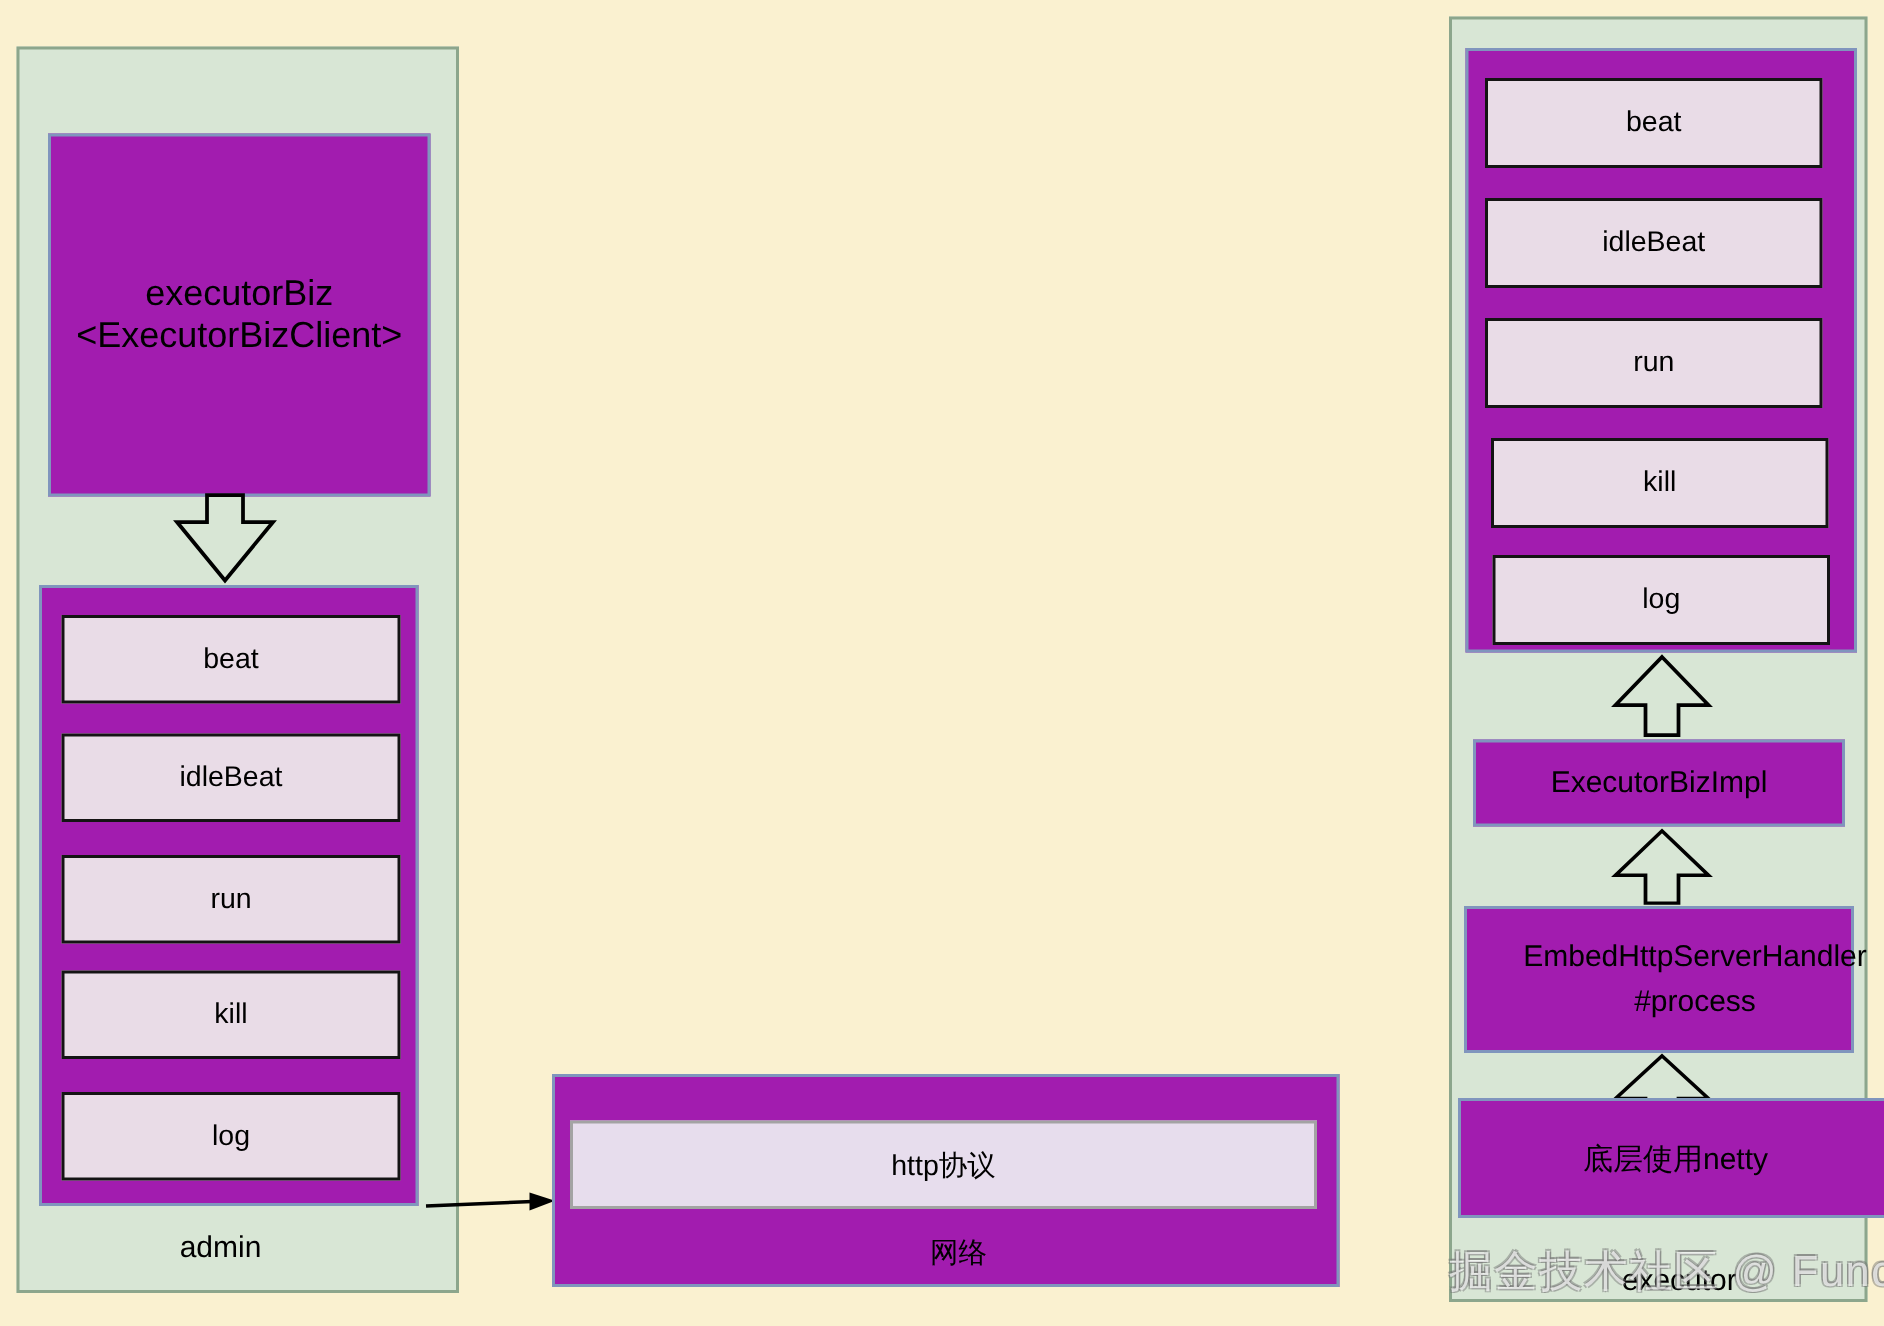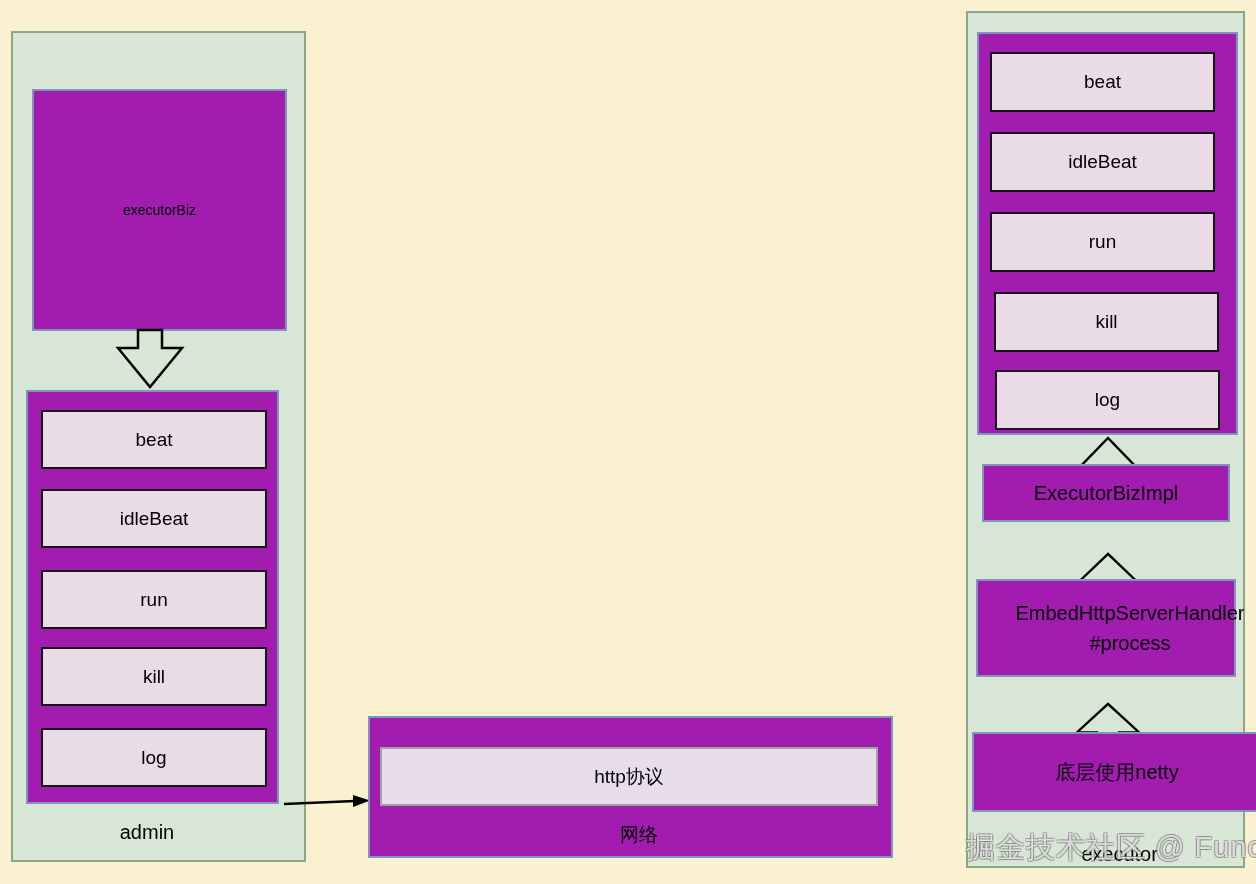--- a/index.html
+++ b/index.html
@@ -25,21 +25,21 @@
     font-size:19px;
   }
   .proto {
     position:absolute; background:#E7DDED; border:2px solid #a3a3a3;
     display:flex; align-items:center; justify-content:center;
     font-size:19px;
   }
   .label {
     position:absolute; text-align:center; font-size:20px;
   }
-  .client-text { font-size:14px; line-height:28px; }
+  .client-text { font-size:24px; line-height:28px; }
   .impl-text { font-size:20px; }
   .handler-text { font-size:20px; line-height:30px; }
   .arrow-svg { position:absolute; overflow:visible; }
   .watermark {
     position:absolute; z-index:6; font-size:29px; letter-spacing:1px;
     color:rgba(252,252,252,0.72);
     text-shadow:
       -1px -1px 0 rgba(110,110,110,0.45),
        1px -1px 0 rgba(110,110,110,0.45),
       -1px  1px 0 rgba(110,110,110,0.45),
@@ -50,20 +50,21 @@
 </head>
 <body>
 
 <div class="canvas">
 
   <div class="group" style="left:11px; top:31px; width:295px; height:831px;"></div>
 
   <div class="panel centered" style="left:32px; top:89px; width:255px; height:242px;">
     <div class="client-text">
       <div>executorBiz</div>
+      <div>&lt;ExecutorBizClient&gt;</div>
     </div>
   </div>
 
   <svg class="arrow-svg" style="left:116px; top:329px;" width="68" height="60" viewBox="0 0 68 60">
     <polygon points="22,1 46,1 46,19 66,19 34,58 2,19 22,19" fill="none" stroke="#000" stroke-width="2.5"></polygon>
   </svg>
 
   <div class="panel" style="left:26px; top:390px; width:253px; height:414px;">
     <div class="method" style="left:13px; top:18px;  width:226px; height:59px;">beat</div>
     <div class="method" style="left:13px; top:97px;  width:226px; height:59px;">idleBeat</div>
@@ -90,27 +91,27 @@
     <div class="method" style="left:11px; top:98px;  width:225px; height:60px;">idleBeat</div>
     <div class="method" style="left:11px; top:178px; width:225px; height:60px;">run</div>
     <div class="method" style="left:15px; top:258px; width:225px; height:60px;">kill</div>
     <div class="method" style="left:16px; top:336px; width:225px; height:60px;">log</div>
   </div>
 
   <svg class="arrow-svg" style="left:1076px; top:437px;" width="64" height="54" viewBox="0 0 64 54" preserveAspectRatio="none">
     <polygon points="32,1 63,33 43,33 43,53 21,53 21,33 1,33" fill="none" stroke="#000" stroke-width="2.5"></polygon>
   </svg>
 
-  <div class="panel centered impl-text" style="left:982px; top:464px; width:248px; height:58px;">ExecutorBizImpl</div>
+  <div class="panel centered impl-text" style="left:982px; top:493px; width:248px; height:58px;">ExecutorBizImpl</div>
 
   <svg class="arrow-svg" style="left:1076px; top:553px;" width="64" height="50" viewBox="0 0 64 54" preserveAspectRatio="none">
     <polygon points="32,1 63,33 43,33 43,53 21,53 21,33 1,33" fill="none" stroke="#000" stroke-width="2.5"></polygon>
   </svg>
 
-  <div class="panel centered" style="left:976px; top:579px; width:260px; height:98px;padding-left:48px;">
+  <div class="panel centered" style="left:976px; top:604px; width:260px; height:98px;padding-left:48px;">
     <div class="handler-text">
       <div>EmbedHttpServerHandler</div>
       <div>#process</div>
     </div>
   </div>
 
   <svg class="arrow-svg" style="left:1076px; top:703px;" width="64" height="48" viewBox="0 0 64 54" preserveAspectRatio="none">
     <polygon points="32,1 63,33 43,33 43,53 21,53 21,33 1,33" fill="none" stroke="#000" stroke-width="2.5"></polygon>
   </svg>
 

